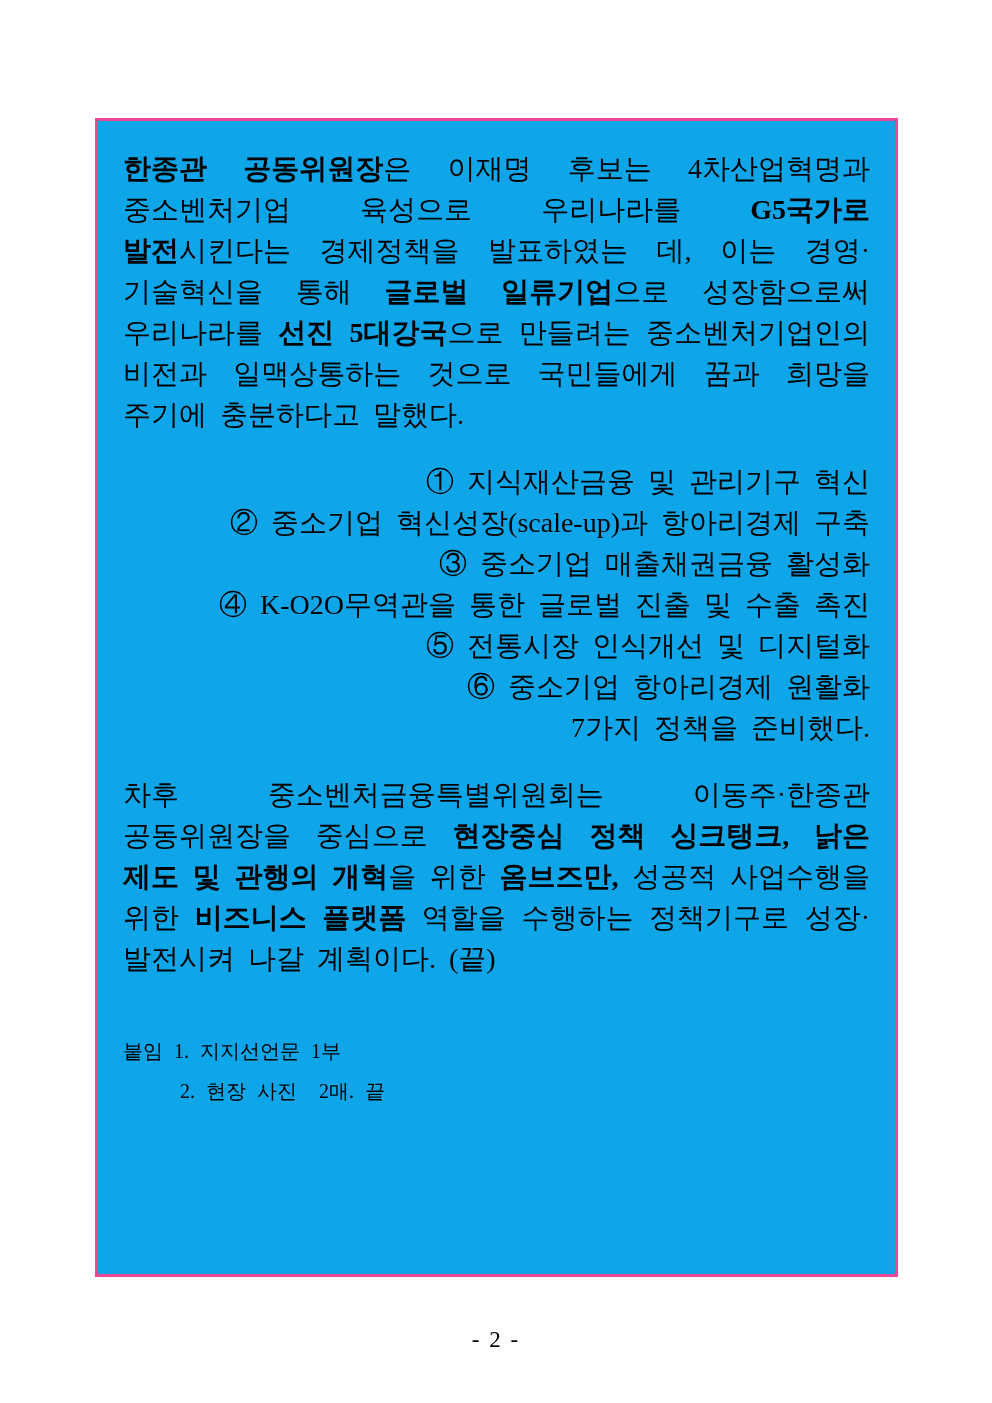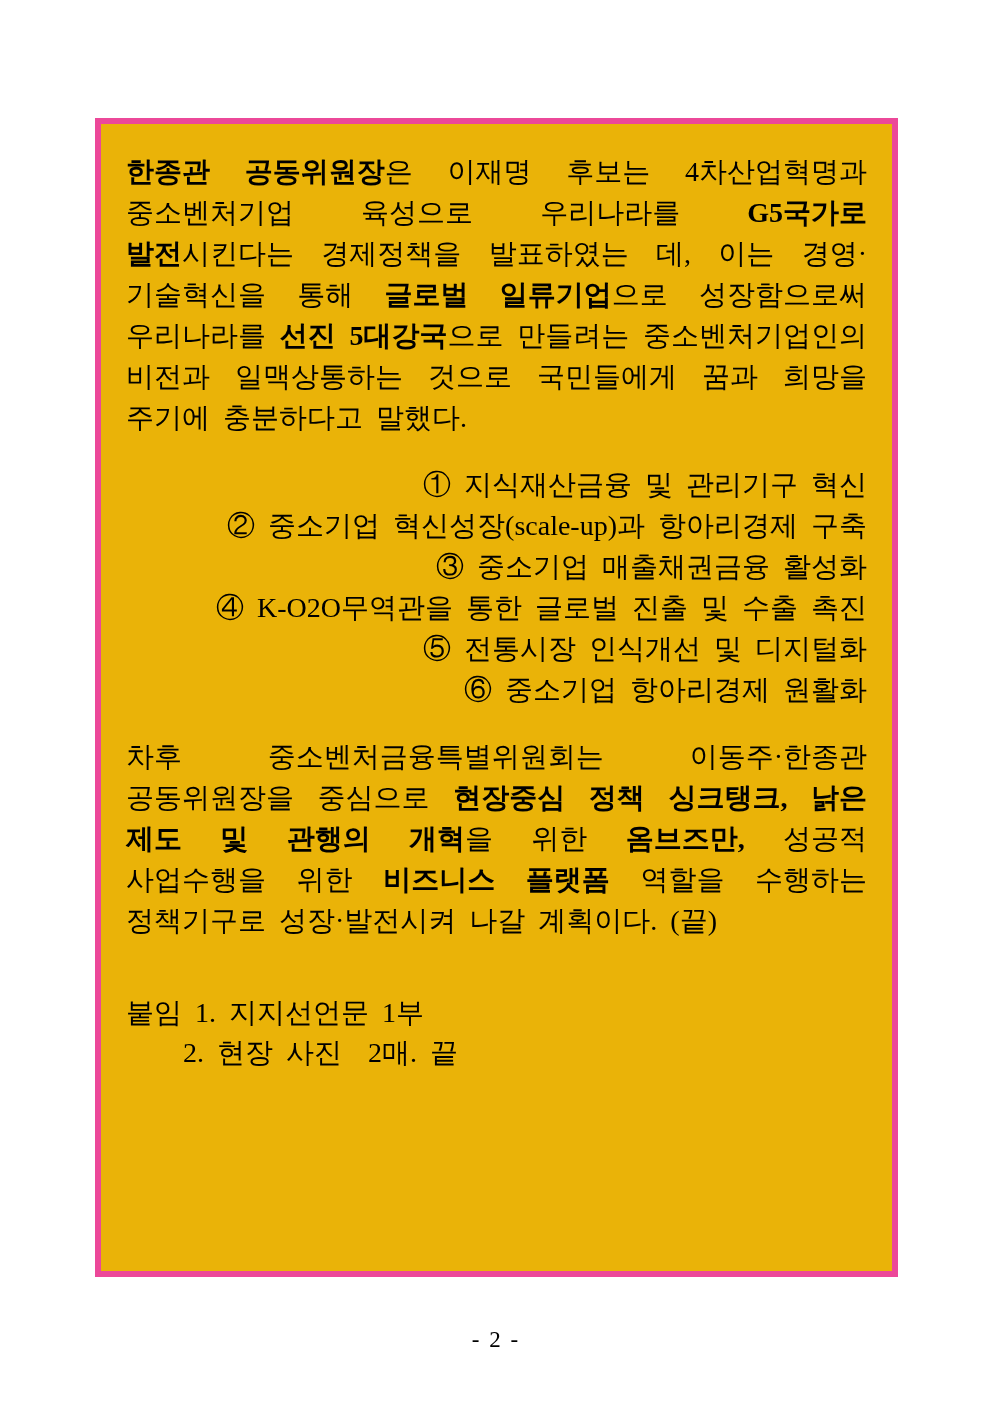--- a/index.html
+++ b/index.html
@@ -15,23 +15,23 @@
     color: #000000;
     font-family: "Liberation Serif", "DejaVu Serif", serif;
   }
   .doc-box {
     position: absolute;
     left: 95px;
     top: 118px;
     width: 803px;
     height: 1159px;
     box-sizing: border-box;
-    border: 6px solid #ec4899;
+    border: 3px solid #ec4899;
     padding: 27px 25px 0 25px;
-    background: #eab308;
+    background: #0ea5e9;
   }
   .para {
     margin: 0 0 26px 0;
     font-size: 28px;
     line-height: 41px;
     text-align: justify;
     word-break: keep-all;
     word-spacing: 6px;
   }
   .para span { white-space: pre-wrap; }
@@ -44,21 +44,21 @@
     font-size: 28px;
     line-height: 41px;
     word-spacing: 6px;
     white-space: pre-wrap;
     word-break: keep-all;
   }
   .attachments {
     margin-top: 52px;
   }
   .attach-line {
-    font-size: 28px;
+    font-size: 20px;
     line-height: 40px;
     word-spacing: 6px;
     white-space: pre-wrap;
   }
   .attach-line.indent {
     padding-left: 57px;
   }
   .page-footer {
     position: absolute;
     left: 0;
@@ -80,20 +80,21 @@
 
 
 
   <div class="policy-list">
       <div class="line">① 지식재산금융 및 관리기구 혁신</div>
       <div class="line">② 중소기업 혁신성장(scale-up)과 항아리경제 구축</div>
       <div class="line">③ 중소기업 매출채권금융 활성화</div>
       <div class="line">④ K-O2O무역관을 통한 글로벌 진출 및 수출 촉진</div>
       <div class="line">⑤ 전통시장 인식개선 및 디지털화</div>
       <div class="line">⑥ 중소기업 항아리경제 원활화</div>
+      <div class="line">7가지 정책을 준비했다.</div>
     </div>
 
   <p class="para"><span>차후 중소벤처금융특별위원회는 이동주·한종관 공동위원장을 중심으로 </span><span class="seg-bold">현장중심 정책 싱크탱크,</span><span> </span><span class="seg-bold">낡은 제도 및 관행의 개혁</span><span>을 위한 </span><span class="seg-bold">옴브즈만,</span><span> 성공적 사업수행을 위한 </span><span class="seg-bold">비즈니스 플랫폼</span><span> 역할을 수행하는 정책기구로 성장·발전시켜 나갈 계획이다. (끝)</span></p>
 
   <div class="attachments">
     <div class="attach-line">붙임 1. 지지선언문 1부</div>
     <div class="attach-line indent">2. 현장 사진  2매. 끝</div>
   </div>
 
 </div>

